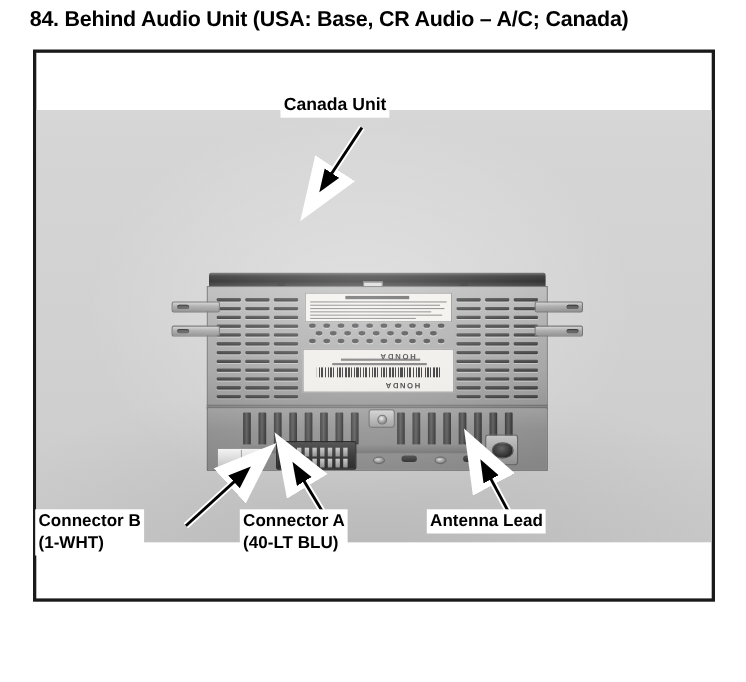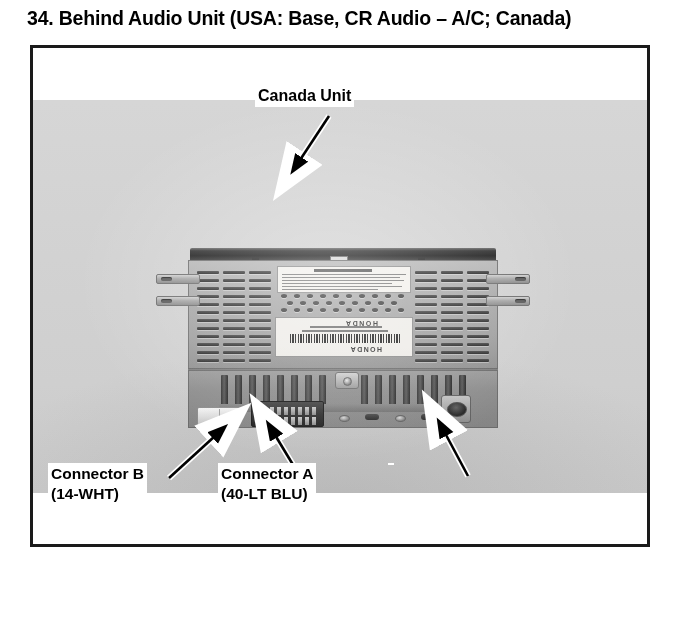--- a/index.html
+++ b/index.html
@@ -282,38 +282,38 @@
     position: absolute;
     background: #ffffff;
     font-size: 15.5px;
     font-weight: bold;
     color: #000000;
     line-height: 20px;
     white-space: nowrap;
     padding: 1px 3px;
   }
   #label-audio-unit { left: 255px; top: 85px; font-size: 16px; }
-  #label-connector-b { left: 48px; top: 463px; }
+  #label-connector-b { left: 32px; top: 463px; }
   #label-connector-a { left: 218px; top: 463px; }
   #label-antenna    { left: 388px; top: 463px; }
 
   .callout .l2 { display: block; }
 
   
   #arrow-layer {
     position: absolute;
     left: 0; top: 0;
     width: 620px; height: 502px;
     pointer-events: none;
   }
 </style>
 </head>
 <body>
 
-<div id="figure-title">34. Behind Audio Unit (USA: Base, CR Audio – A/C; Canada)</div>
+<div id="figure-title">84. Behind Audio Unit (USA: Base, CR Audio – A/C; Canada)</div>
 
 <div id="figure-frame">
 
   <div id="photo-region">
 
     <div id="audio-unit">
 
       <div class="unit-top-rail">
         <div class="rail-notch" style="left:140px;"></div>
         <div class="rail-tab" style="left:62px;"></div>
@@ -556,22 +556,23 @@
     </g>
   </svg>
 </div>
 
 <div class="callout" id="label-audio-unit">
   <span>Canada Unit</span>
 </div>
 
 <div class="callout" id="label-connector-b">
   <span>Connector B</span>
-  <span class="l2">(14-WHT)</span>
+  <span class="l2">(1-WHT)</span>
 </div>
 
 <div class="callout" id="label-connector-a">
   <span>Connector A</span>
   <span class="l2">(40-LT BLU)</span>
 </div>
 
 <div class="callout" id="label-antenna">
+  <span>Antenna Lead</span>
 </div>
 
 </body></html>

